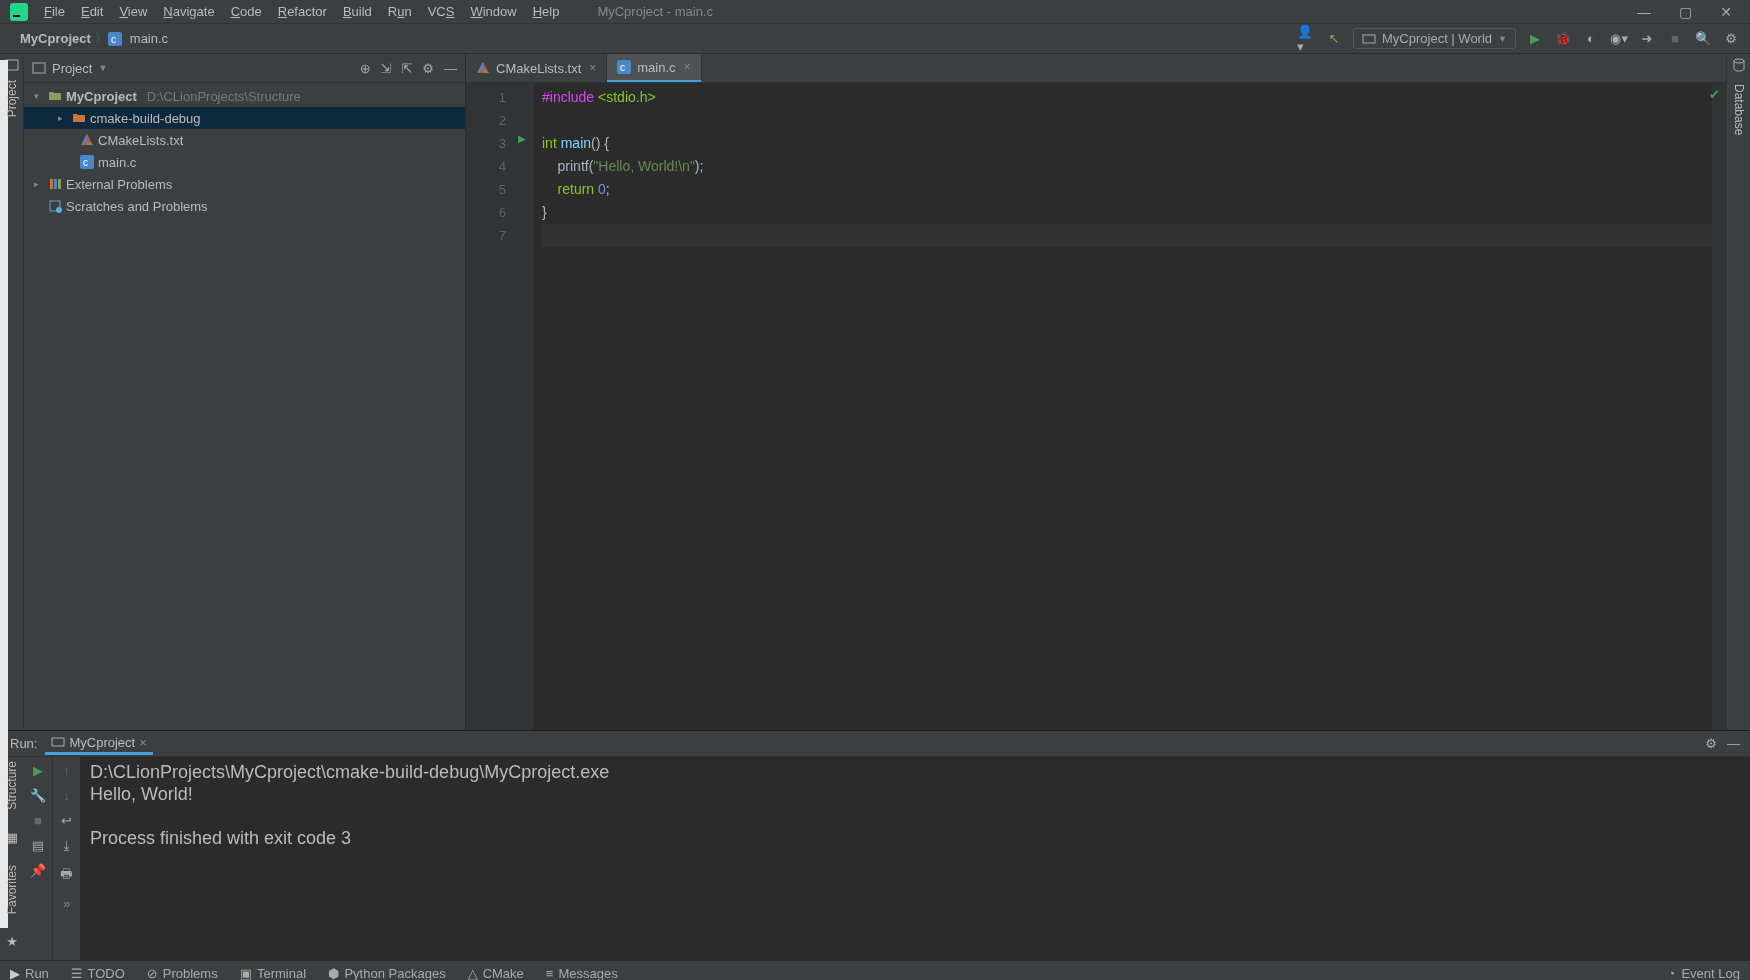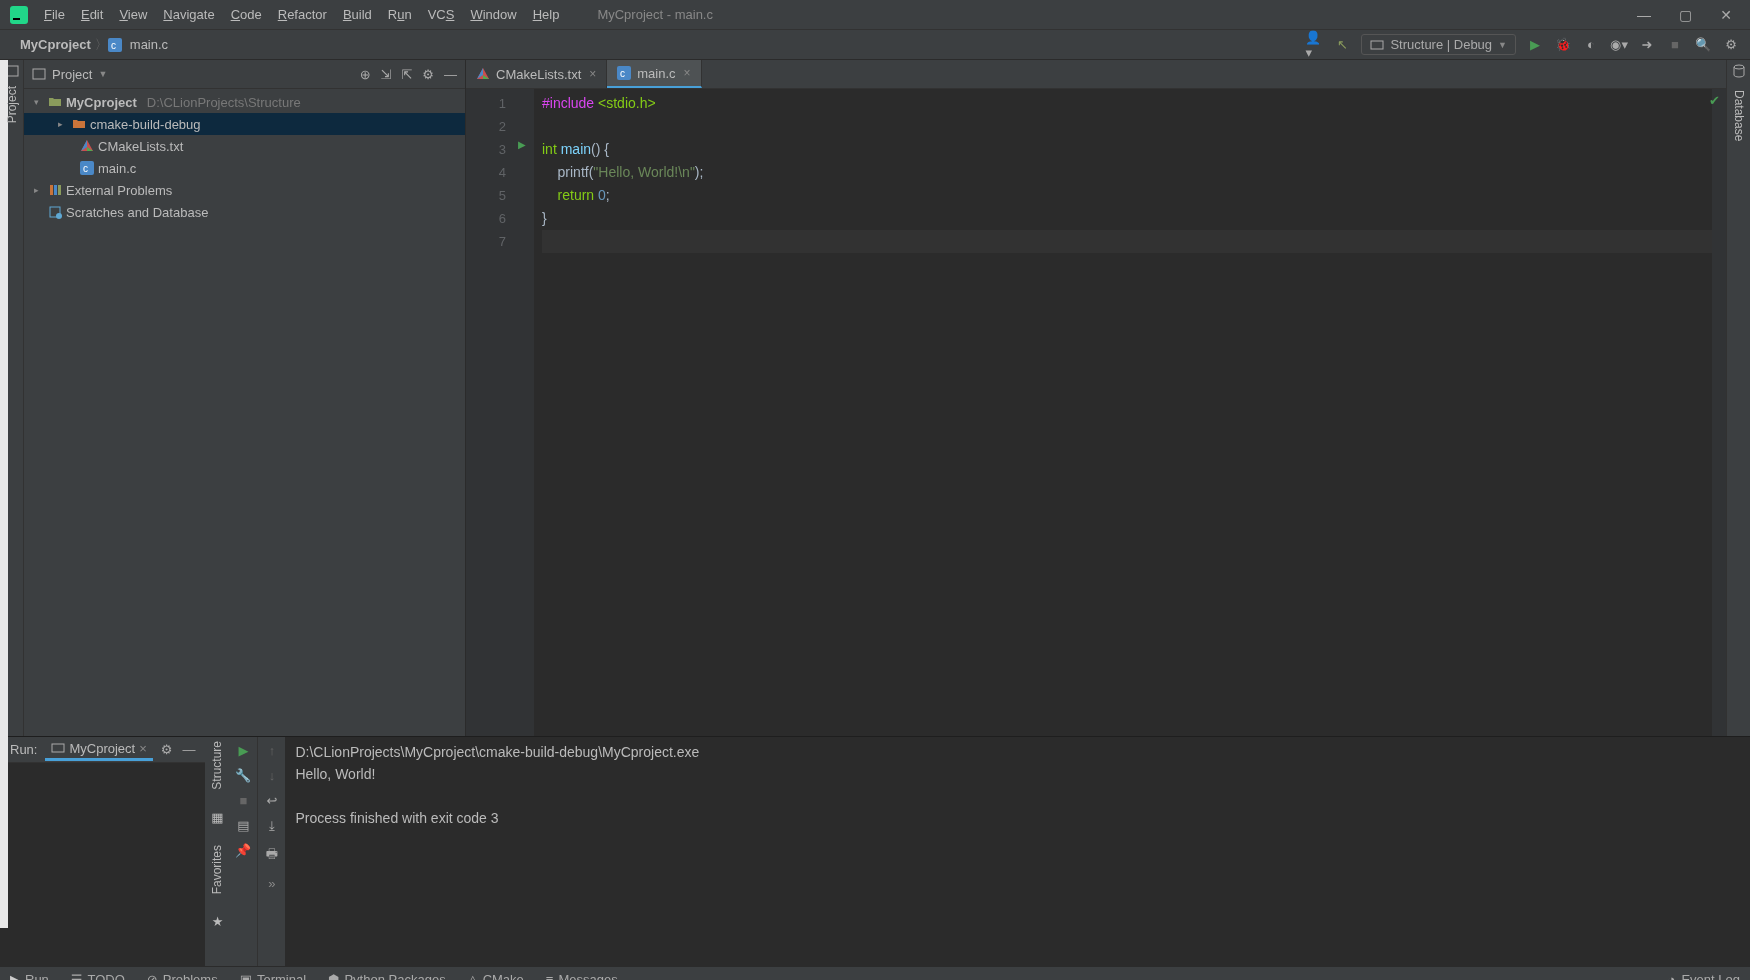--- a/index.html
+++ b/index.html
@@ -1,17 +1,17 @@
 <!DOCTYPE html>
 <html><head>
 <meta charset="utf-8">
 <style>
 * { margin:0; padding:0; box-sizing:border-box; font-family:"Segoe UI",Arial,sans-serif; }
 body { width:1750px; height:980px; background:#2b2b2b; color:#bbb; font-size:13px; overflow:hidden; position:relative; }
-.menubar { height:30px; background:#3c3f41; display:flex; align-items:center; padding:0 6px; border-bottom:1px solid #323232; }
+.menubar { height:24px; background:#3c3f41; display:flex; align-items:center; padding:0 6px; border-bottom:1px solid #323232; }
 .menubar .logo { width:18px; height:18px; margin:0 8px 0 4px; }
 .menubar .menu-item { padding:0 8px; color:#bbb; cursor:default; line-height:30px; }
 .menubar .menu-item .ul { text-decoration:underline; }
 .menubar .title { margin-left:30px; color:#888; }
 .menubar .win-ctrl { margin-left:auto; display:flex; gap:28px; padding-right:12px; color:#aaa; font-size:14px; }
 
 .navbar { height:30px; background:#3c3f41; display:flex; align-items:center; border-bottom:1px solid #2b2b2b; padding:0 10px 0 16px; }
 .crumb { color:#bbb; padding:0 4px; }
 .crumb-sep { color:#666; }
 .navbar .fileico { width:14px; height:14px; margin-right:4px; }
@@ -45,30 +45,30 @@
 .line-gutter { width:48px; background:#313335; text-align:right; color:#606366; font-family:Consolas,monospace; font-size:13px; padding:3px 8px 0 0; line-height:23px; }
 .run-gutter { width:20px; background:#313335; border-right:1px solid #313335; }
 .run-gutter .tri { color:#499c54; font-size:10px; margin-top:50px; margin-left:4px; }
 .code { flex:1; font-family:Consolas,monospace; font-size:14px; line-height:23px; padding:3px 0 0 8px; color:#a9b7c6; white-space:pre; }
 .code .kw { color:#84cc16; } .code .pp { color:#d946ef; } .code .inc { color:#84cc16; }
 .code .str { color:#6a8759; } .code .num { color:#6897bb; } .code .fn { color:#7dd3fc; }
 .code-line.current { background:#323232; }
 .editor-right-gutter { width:14px; background:#313335; }
 .check-ok { position:absolute; top:4px; right:6px; color:#499c54; font-size:13px; }
 
-.run-panel { height:230px; background:#2b2b2b; display:flex; flex-direction:row; border-top:1px solid #1e1e1e; }
+.run-panel { height:230px; background:#2b2b2b; display:flex; flex-direction:column; border-top:1px solid #1e1e1e; }
 .run-header { height:26px; background:#3c3f41; display:flex; align-items:center; padding:0 10px; gap:8px; border-bottom:1px solid #323232; }
 .run-header .lbl { color:#bbb; }
 .run-tab { display:flex; align-items:center; gap:4px; padding:2px 6px; border-bottom:3px solid #48a0d8; }
 .run-header .tools { margin-left:auto; display:flex; gap:10px; color:#aaa; }
 .run-body { flex:1; display:flex; }
 .run-controls { width:28px; background:#3c3f41; display:flex; flex-direction:column; align-items:center; padding-top:6px; gap:10px; color:#aaa; font-size:13px; }
 .run-controls .grn { color:#499c54; }
 .run-sub { width:28px; background:#3c3f41; display:flex; flex-direction:column; align-items:center; padding-top:6px; gap:10px; color:#aaa; font-size:13px; border-left:1px solid #323232; }
-.console { flex:1; background:#2b2b2b; font-family:Consolas,monospace; font-size:14px; color:#bbb; padding:4px 10px; line-height:22px; white-space:pre; }
+.console { flex:1; background:#2b2b2b; font-family:Consolas,monospace; font-size:18px; color:#bbb; padding:4px 10px; line-height:22px; white-space:pre; }
 .left-tool-strip { width:24px; background:#3c3f41; display:flex; flex-direction:column; align-items:center; padding-top:4px; gap:20px; }
 .left-tool-strip .vtxt { writing-mode:vertical-rl; transform:rotate(180deg); color:#bbb; font-size:12px; }
 
 .bottom-tabs { height:26px; background:#3c3f41; display:flex; align-items:center; padding:0 10px; gap:22px; color:#aaa; border-top:1px solid #2b2b2b; }
 .bottom-tabs .bt { display:flex; align-items:center; gap:5px; }
 .bottom-tabs .right { margin-left:auto; display:flex; align-items:center; gap:6px; }
 
 .edge { position:absolute; left:0; top:60px; bottom:52px; width:8px; background:#e8e8e8; }
 
 svg { display:block; }
@@ -114,21 +114,21 @@
       </svg>
     </span>
   <span class="crumb">main.c</span>
   <div class="navbar-right">
     <span class="icon-btn">👤▾</span>
     <span class="icon-btn" style="color:#8a9b5c">↖</span>
     <div class="run-config">
       <svg width="14" height="14" viewBox="0 0 14 14">
           <rect x="1" y="3" width="12" height="8" fill="none" stroke="#aaa"></rect>
         </svg>
-      <span>Structure | Debug</span>
+      <span>MyCproject | World</span>
       <span style="font-size:9px;color:#888">▼</span>
     </div>
     <span class="icon-btn" style="color:#499c54">▶</span>
     <span class="icon-btn" style="color:#499c54">🐞</span>
     <span class="icon-btn">◐</span>
     <span class="icon-btn">◉▾</span>
     <span class="icon-btn">➜</span>
     <span class="icon-btn" style="color:#666">■</span>
     <span class="icon-btn">🔍</span>
     <span class="icon-btn">⚙</span>
@@ -196,21 +196,21 @@
             <rect x="6" y="2" width="3" height="10" fill="#4a88c7"></rect>
             <rect x="10" y="2" width="3" height="10" fill="#8a9b5c"></rect>
           </svg>
         <span>External Problems</span>
       </div>
       <div class="tree-row" style="padding-left:24px">
         <svg width="14" height="14" viewBox="0 0 14 14">
             <rect x="2" y="2" width="10" height="10" fill="none" stroke="#5fa8d3"></rect>
             <circle cx="11" cy="11" r="3" fill="#5fa8d3"></circle>
           </svg>
-        <span>Scratches and Database</span>
+        <span>Scratches and Problems</span>
       </div>
     </div>
   </div>
 
   <div class="editor-area">
     <div class="tabs">
       <div class="tab">
         <svg width="14" height="14" viewBox="0 0 14 14">
             <path d="M7 1L1 12h12z" fill="#c94f4f"></path>
             <path d="M7 1L1 12l6-4z" fill="#4a88c7"></path>

